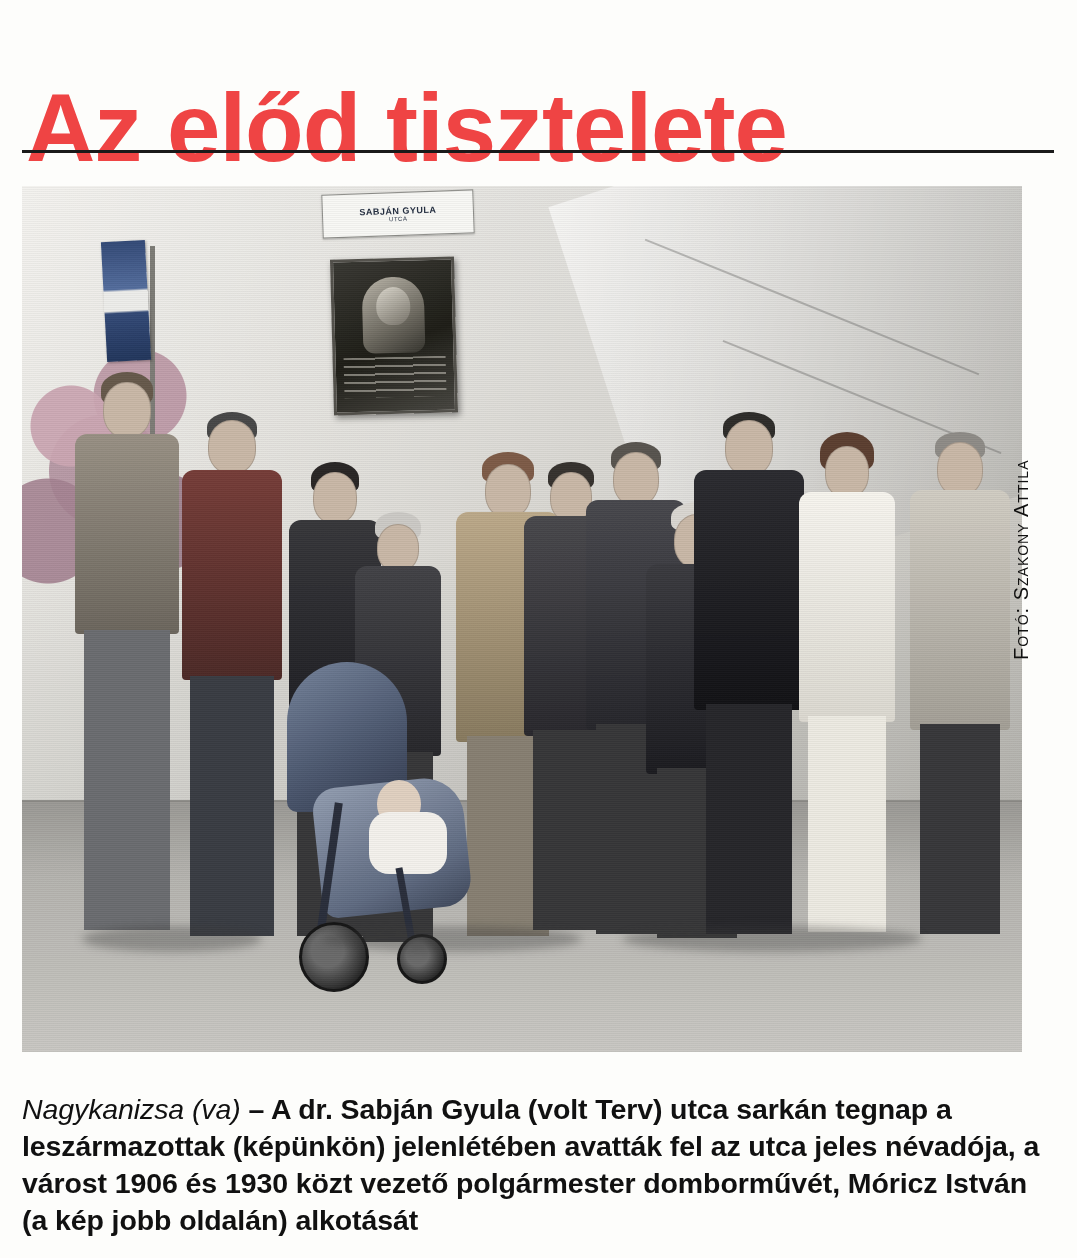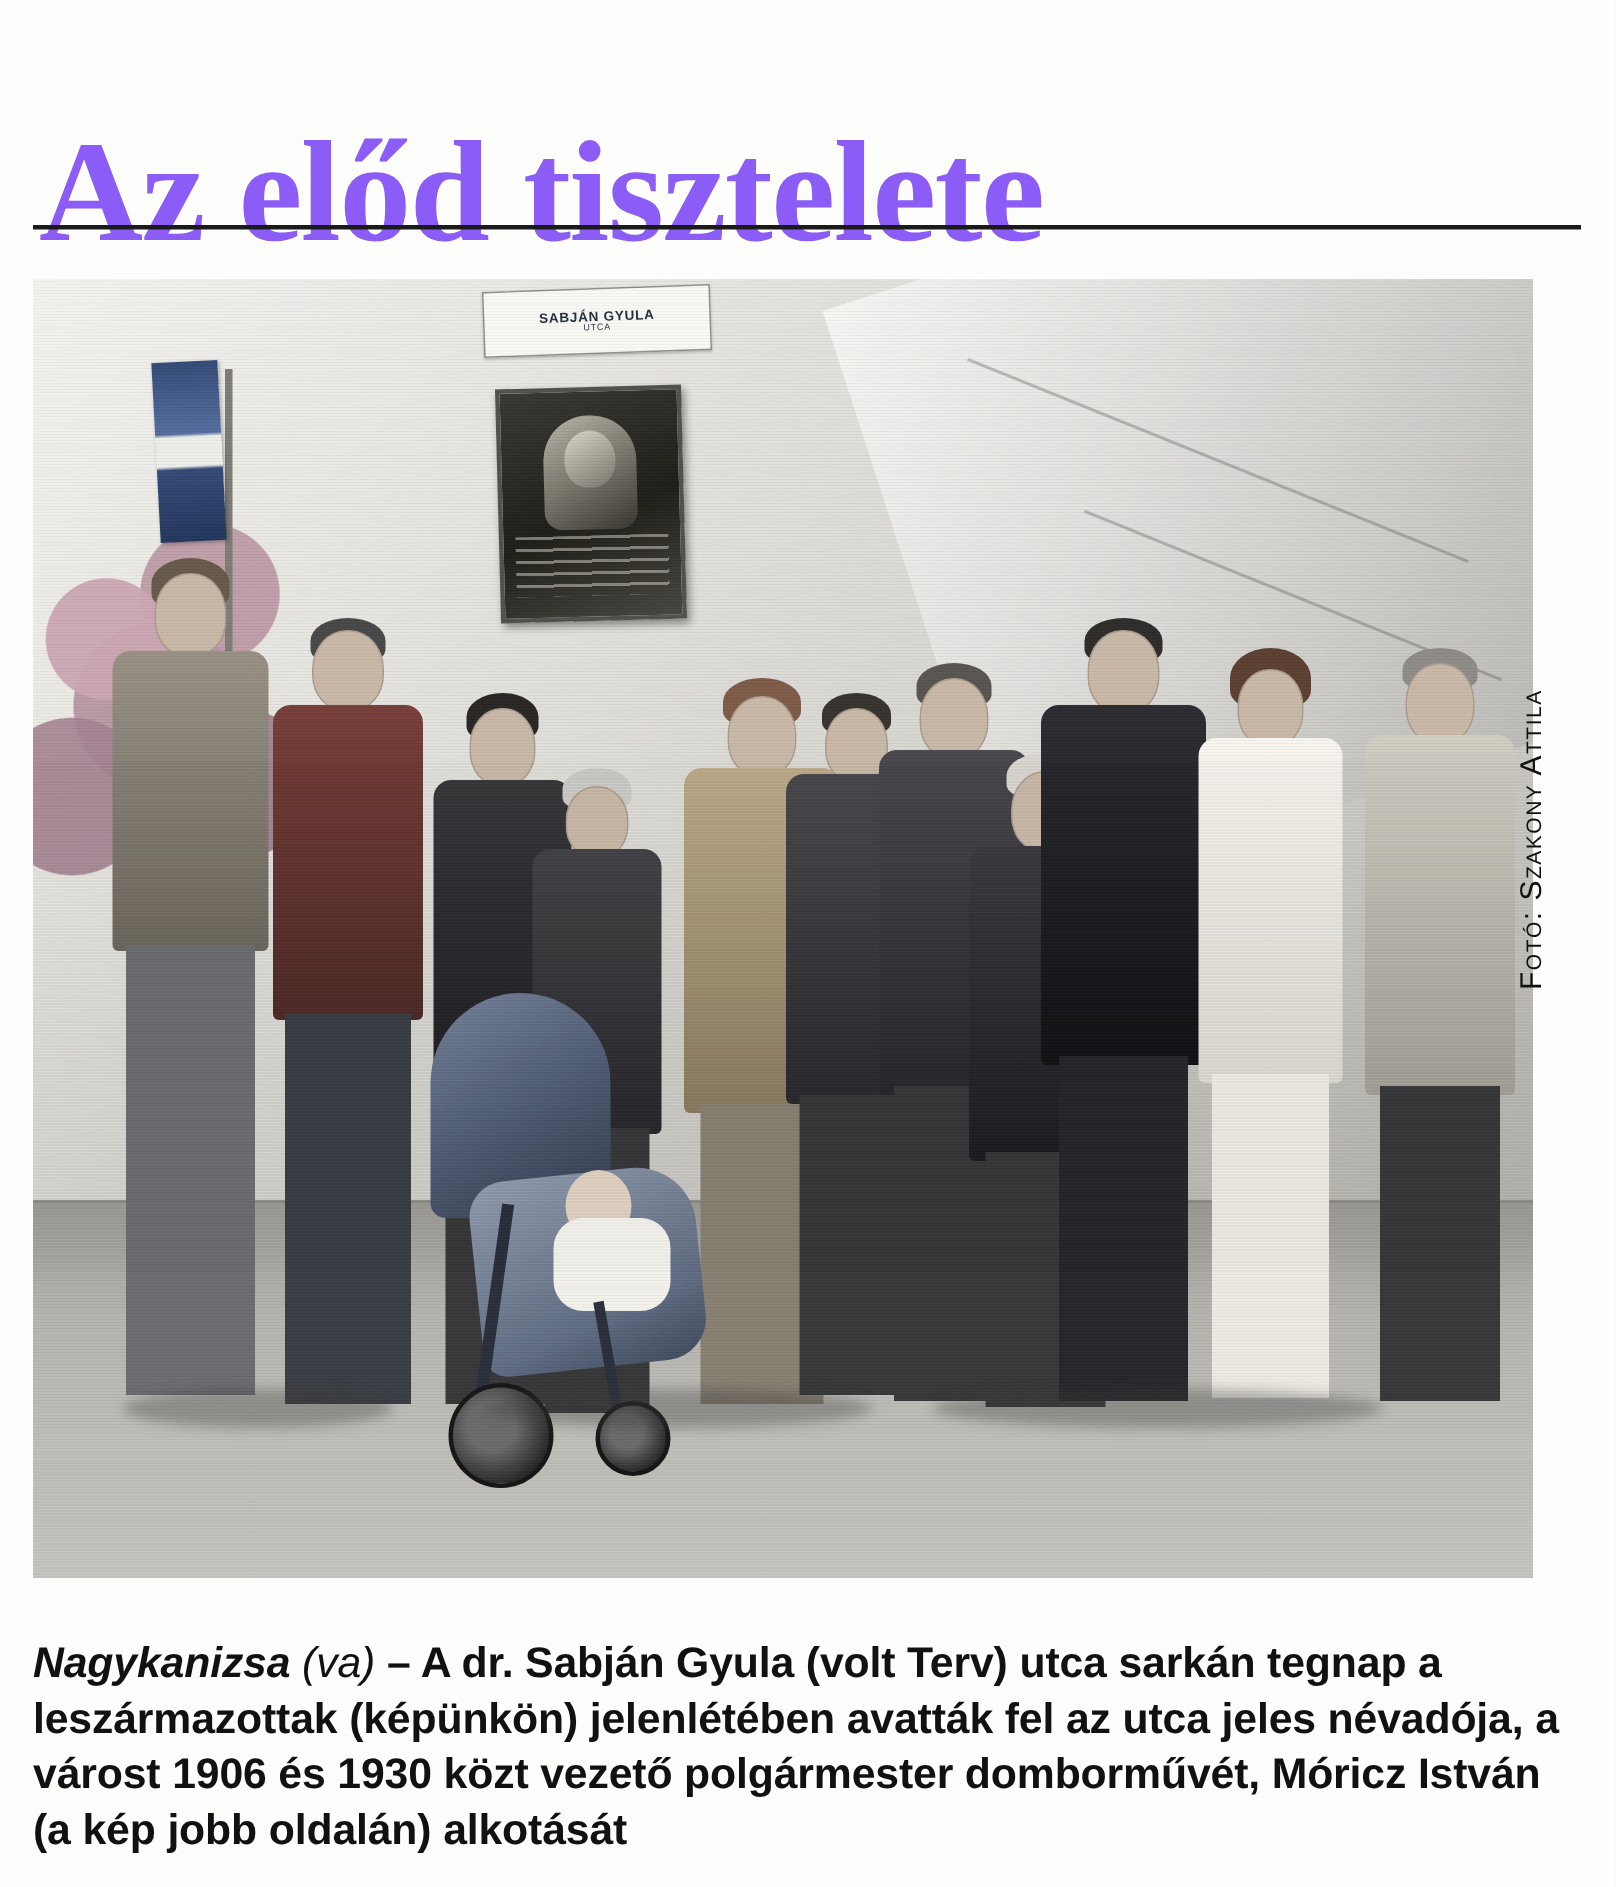--- a/index.html
+++ b/index.html
@@ -24,23 +24,22 @@
   
   .headline {
     position: absolute;
     left: 26px;
     top: 14px;
     width: 1030px;
     font-size: 96px;
     line-height: 1.05;
     font-weight: bold;
     letter-spacing: -1px;
-    color: #8b5cf6;
+    color: #ef4444;
     white-space: nowrap;
-    font-family: Liberation Serif, serif;
   }
   .rule {
     position: absolute;
     left: 22px;
     top: 150px;
     width: 1032px;
     height: 3px;
     background: #1a1a1a;
   }
 
@@ -332,21 +331,21 @@
     top: 1062px;
     width: 1020px;
     font-size: 28.5px;
     line-height: 1.31;
     font-weight: bold;
     color: #111111;
     letter-spacing: -0.1px;
   }
   .caption .city {
     font-style: italic;
-    font-weight: bold;
+    font-weight: normal;
   }
   .caption .byline {
     font-style: italic;
     font-weight: normal;
   }
 </style>
 </head>
 <body>
 
 <div class="page">

